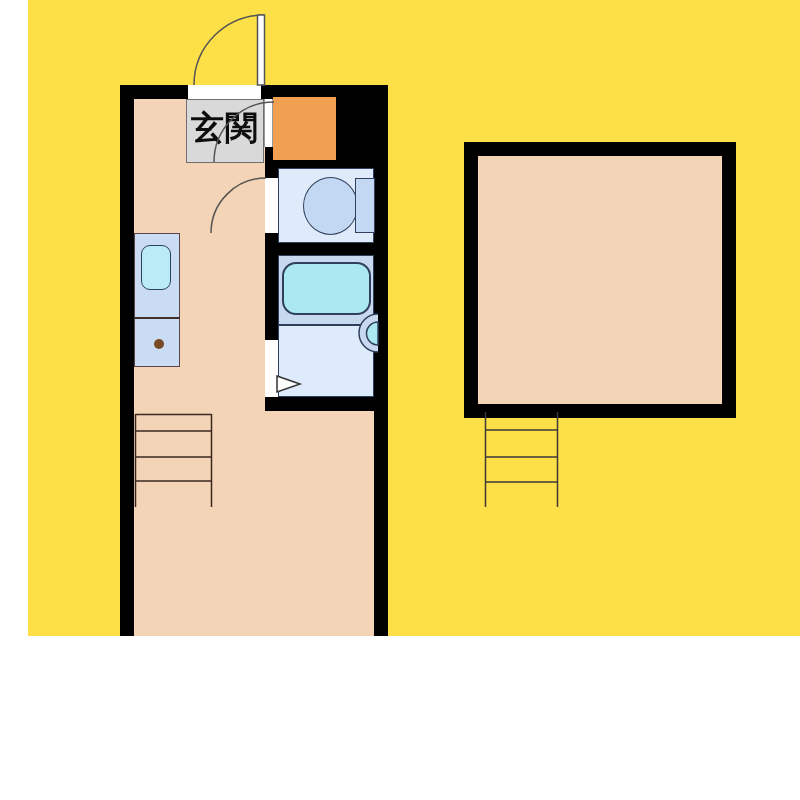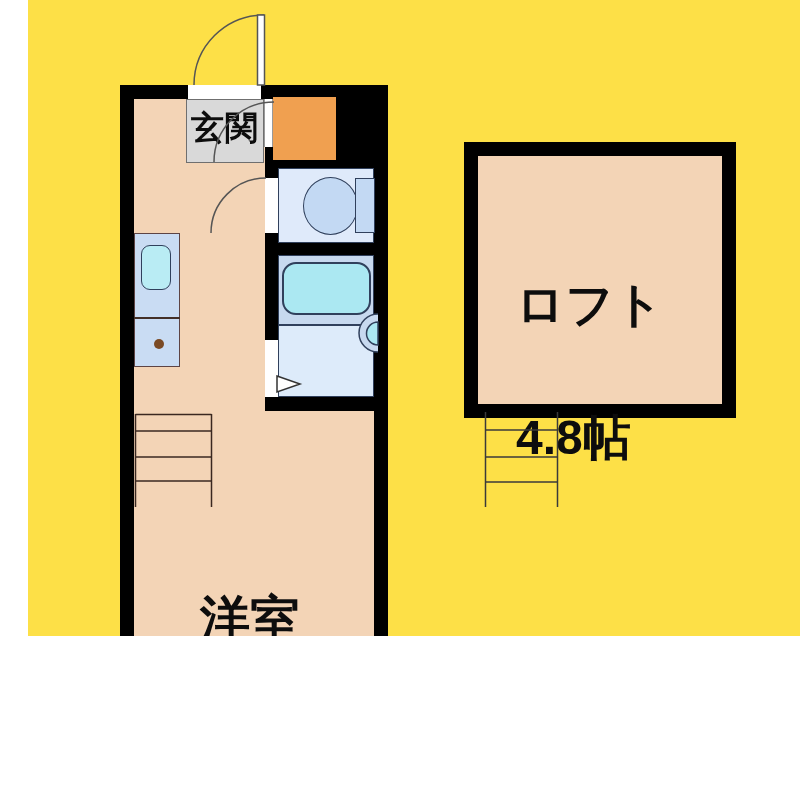--- a/index.html
+++ b/index.html
@@ -70,27 +70,22 @@
 
   <div class="abs room-loft" style="left:450px;top:156px;width:244px;height:248px;"></div>
   <div class="abs wall" style="left:436px;top:142px;width:272px;height:14px;"></div>
   <div class="abs wall" style="left:436px;top:142px;width:14px;height:276px;"></div>
   <div class="abs wall" style="left:694px;top:142px;width:14px;height:276px;"></div>
   <div class="abs wall" style="left:436px;top:404px;width:272px;height:14px;"></div>
 
   <div class="abs label label-genkan" style="left:156px;top:106px;width:82px;">玄関</div>
 
   <div class="abs label label-main" style="left:172px;top:522px;">
-    <div>洋室</div>
   </div>
 
-  <div class="abs label label-loft" style="left:488px;top:206px;">
-    <div>ロフト</div>
-    <div>4.8帖</div>
-  </div>
 
   <svg class="overlay" width="800" height="800" viewBox="0 0 800 800">
 
     <path d="M 166 85 A 70 70 0 0 1 236 15" fill="none" stroke="#555" stroke-width="1.5"></path>
     <rect x="229.5" y="15" width="7" height="70" fill="#ffffff" stroke="#555" stroke-width="1.5"></rect>
 
     <path d="M 186 162 A 60 60 0 0 1 246 102" fill="none" stroke="#555" stroke-width="1.5"></path>
 
     <path d="M 183 233 A 55 55 0 0 1 238 178" fill="none" stroke="#555" stroke-width="1.5"></path>
 

